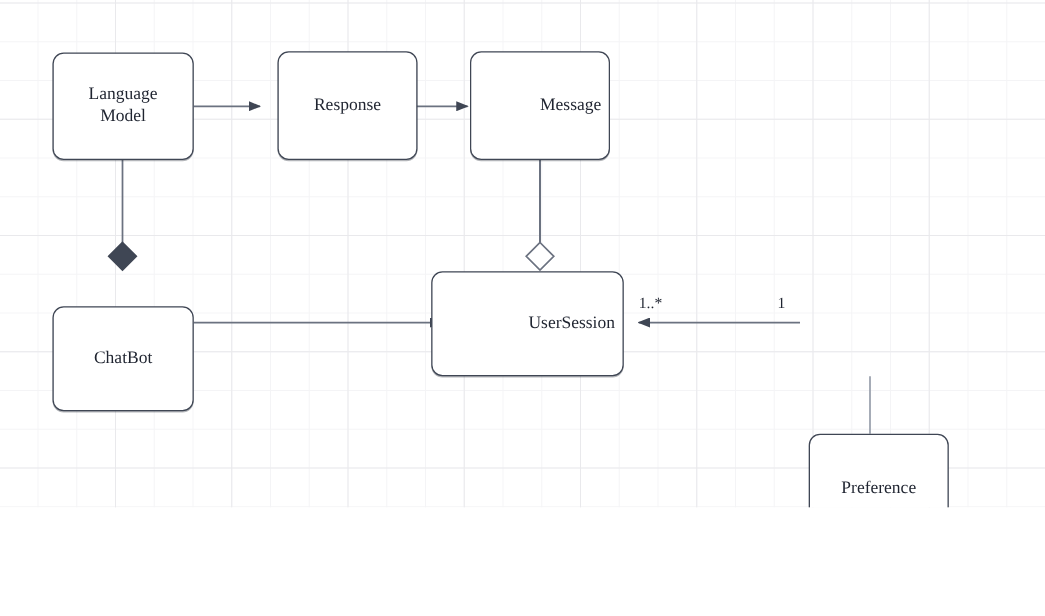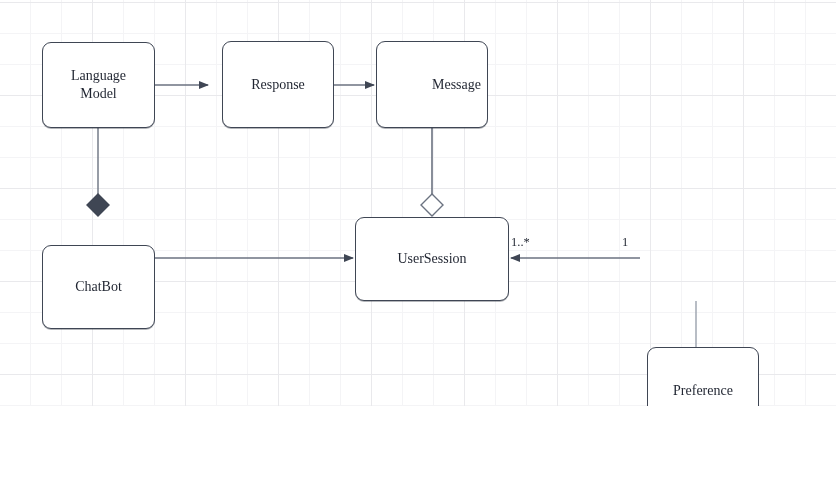--- a/index.html
+++ b/index.html
@@ -116,21 +116,21 @@
   </div>
 
   <div class="node" style="left:376px; top:41px; width:112px; height:87px;justify-content:flex-end;">
     <span class="node-label">Message</span>
   </div>
 
   <div class="node" style="left:42px; top:217px; width:113px; height:84px;margin-top:28px;">
     <span class="node-label">ChatBot</span>
   </div>
 
-  <div class="node" style="left:355px; top:217px; width:154px; height:84px;">
+  <div class="node" style="left:345px; top:217px; width:154px; height:84px;justify-content:flex-end;">
     <span class="node-label">UserSession</span>
   </div>
 
 
   <div class="node" style="left:647px; top:347px; width:112px; height:87px;text-align:right;">
     <span class="node-label">Preference</span>
   </div>
 
   <div class="mult-label" style="left:511px; top:235px;">1..*</div>
 

